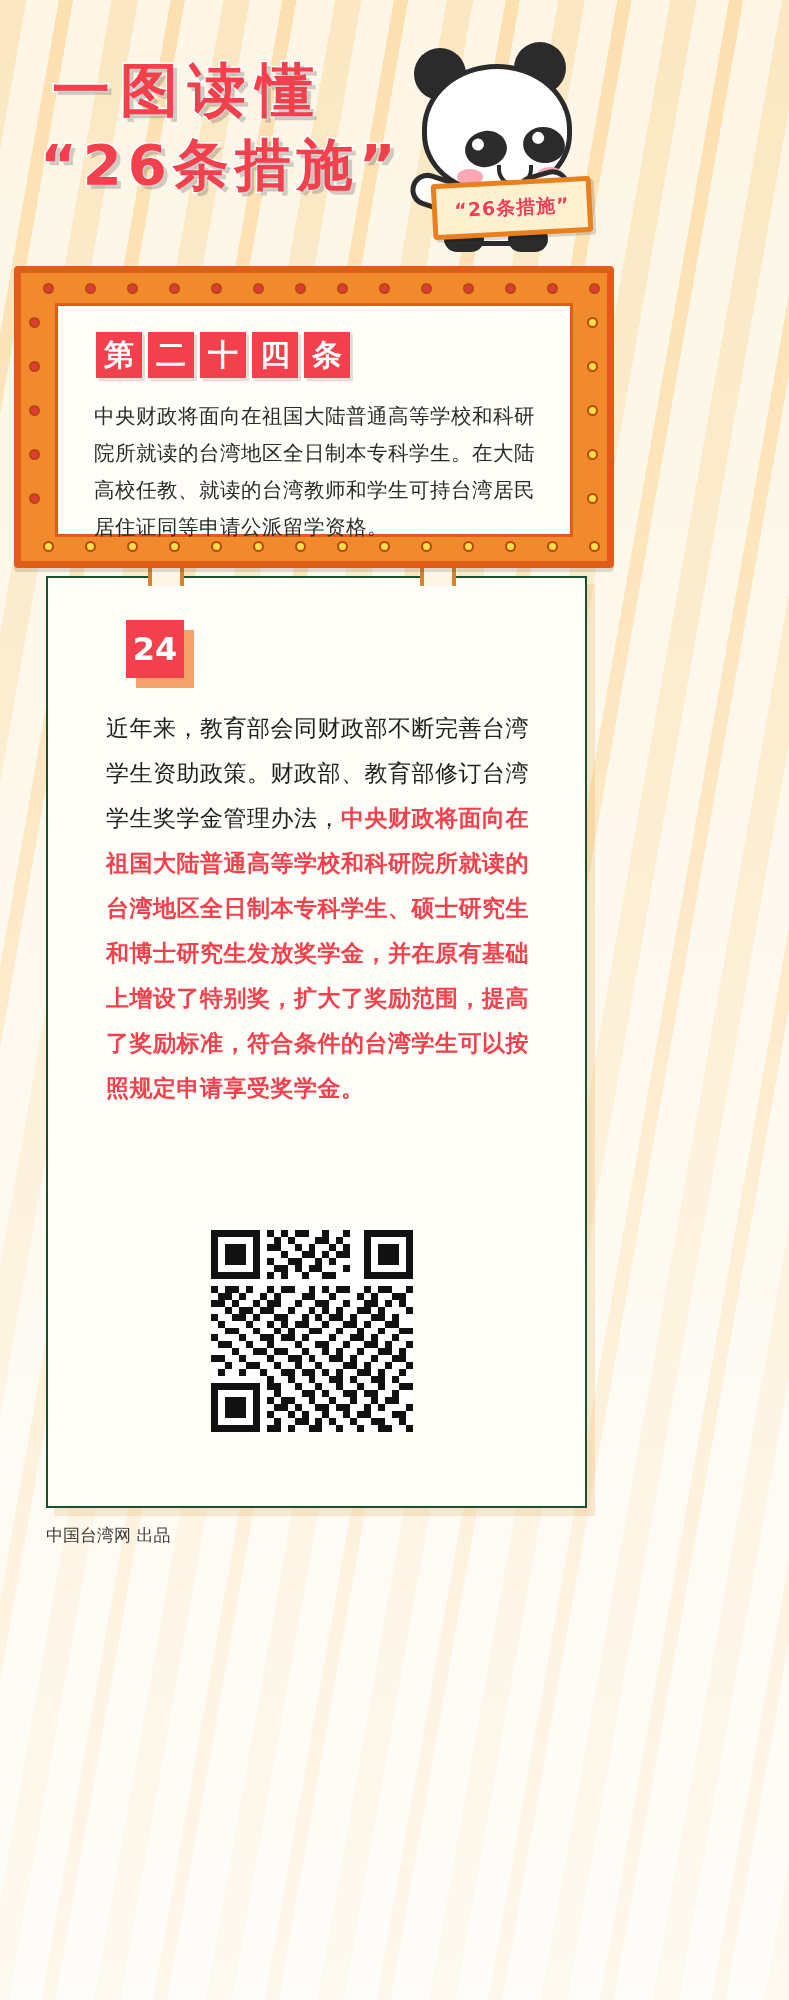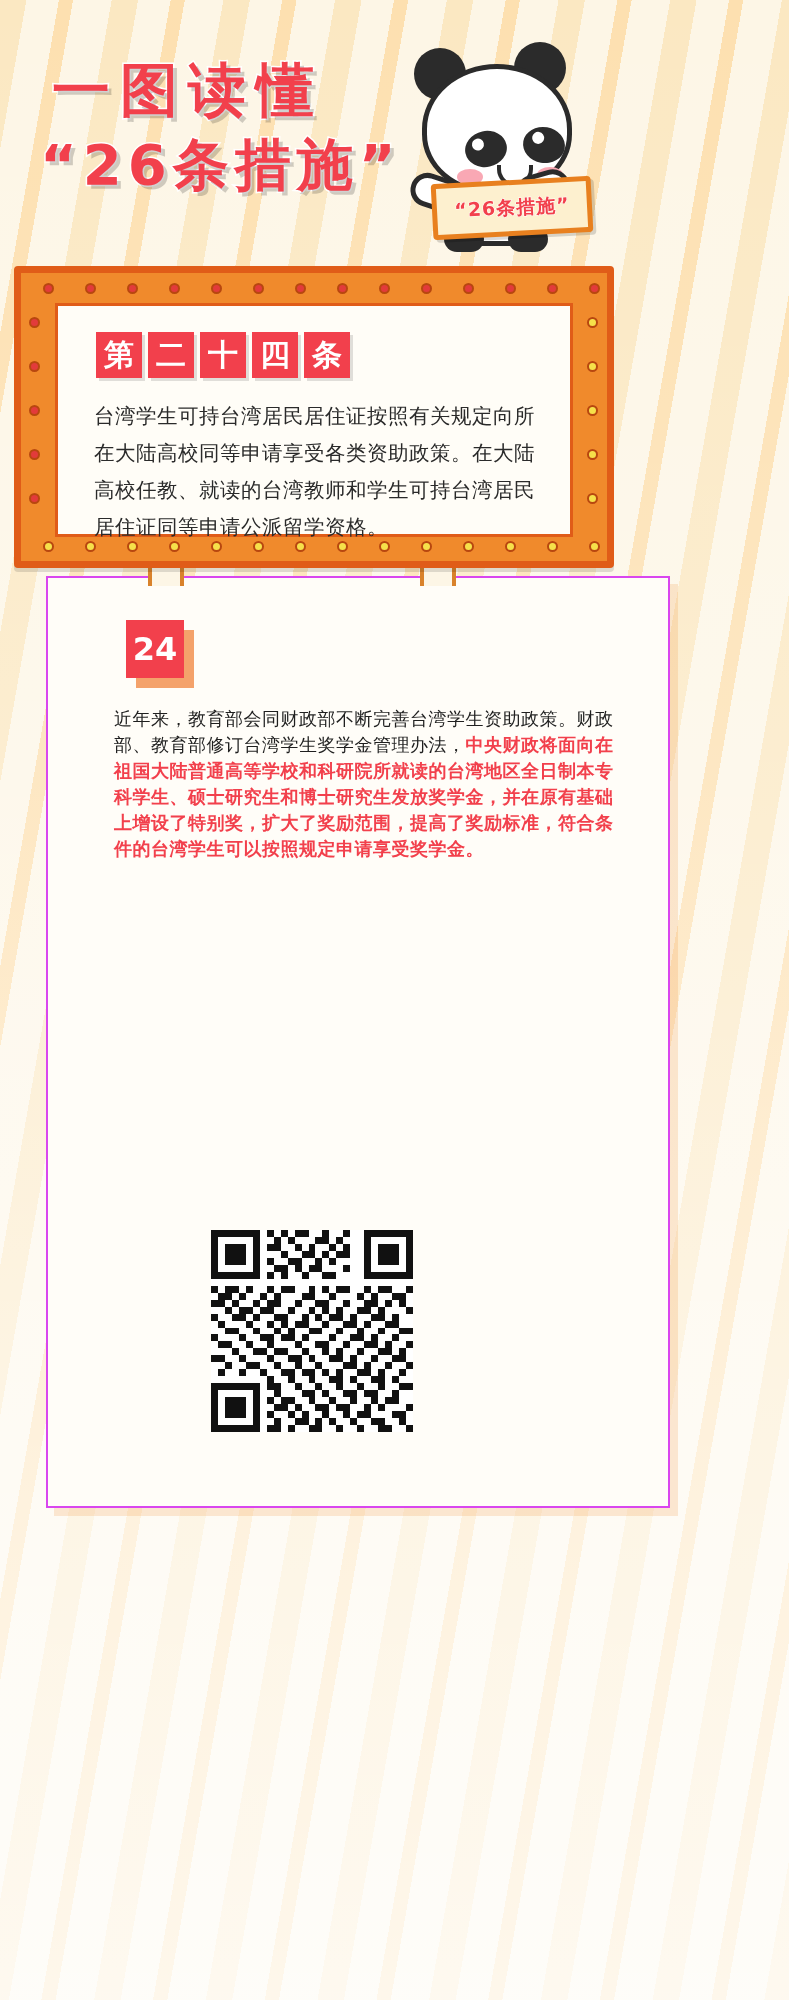--- a/index.html
+++ b/index.html
@@ -142,39 +142,39 @@
     font-family: "DejaVu Sans", sans-serif;
   }
 
   
   .hook { position: absolute; width: 36px; height: 26px; border: 4px solid #d9822b; border-bottom: none; border-radius: 8px 8px 0 0; background: #fdf6e6; z-index: 3;}
   .hook.h1 { left: 148px; top: 560px; }
   .hook.h2 { left: 420px; top: 560px; }
 
   
   .card {
-    position: absolute; left: 46px; top: 576px; width: 624px; height: 932px;
+    position: absolute; left: 46px; top: 576px; width: 541px; height: 932px;
     background: #fffdf8;
-    border: 2px solid #d946ef;
+    border: 2px solid #14532d;
     z-index: 2;
     box-shadow: 8px 8px 0 rgba(240,138,44,0.18);
   }
   .num-badge-shadow {
     position: absolute; left: 88px; top: 52px; width: 58px; height: 58px;
     background: #f4a26b;
   }
   .num-badge {
     position: absolute; left: 78px; top: 42px; width: 58px; height: 58px;
     background: #f2404c; color: #fff;
     display: flex; align-items: center; justify-content: center;
     font-size: 32px; font-weight: bold; font-family: "DejaVu Sans", sans-serif;
   }
   .card-text {
-    position: absolute; left: 66px; right: 44px; top: 128px;
-    font-size: 18px; line-height: 26px; color: #1f1f1f; letter-spacing: 0.5px;
+    position: absolute; left: 58px; right: 44px; top: 128px;
+    font-size: 23px; line-height: 45px; color: #1f1f1f; letter-spacing: 0.5px;
     font-family: "DejaVu Sans", sans-serif;
   }
   .card-text .hl {
     color: #f2404c; font-weight: bold;
   }
   .qr {
     position: absolute; left: 163px; top: 652px; width: 202px; height: 202px;
     background: #fff;
   }
   .qr-caption {
@@ -229,21 +229,21 @@
 
 <div class="board">
   <div class="board-inner">
     <div class="board-title">
       <span class="ch">第</span>
       <span class="ch">二</span>
       <span class="ch">十</span>
       <span class="ch">四</span>
       <span class="ch">条</span>
     </div>
-    <div class="board-body">台湾学生可持台湾居民居住证按照有关规定向所在大陆高校同等申请享受各类资助政策。在大陆高校任教、就读的台湾教师和学生可持台湾居民居住证同等申请公派留学资格。</div>
+    <div class="board-body">中央财政将面向在祖国大陆普通高等学校和科研院所就读的台湾地区全日制本专科学生。在大陆高校任教、就读的台湾教师和学生可持台湾居民居住证同等申请公派留学资格。</div>
   </div>
 <div class="bulb" style="left: 22px; top: 10px; background: rgb(226, 59, 59);"></div>
     <div class="bulb" style="left: 22px; top: 268px; background: rgb(246, 224, 74);"></div>
     <div class="bulb" style="left: 64px; top: 10px; background: rgb(226, 59, 59);"></div>
     <div class="bulb" style="left: 64px; top: 268px; background: rgb(246, 224, 74);"></div>
     <div class="bulb" style="left: 106px; top: 10px; background: rgb(226, 59, 59);"></div>
     <div class="bulb" style="left: 106px; top: 268px; background: rgb(246, 224, 74);"></div>
     <div class="bulb" style="left: 148px; top: 10px; background: rgb(226, 59, 59);"></div>
     <div class="bulb" style="left: 148px; top: 268px; background: rgb(246, 224, 74);"></div>
     <div class="bulb" style="left: 190px; top: 10px; background: rgb(226, 59, 59);"></div>
@@ -516,13 +516,14 @@
           <rect x="21" y="28" width="1" height="1"></rect>
           <rect x="24" y="28" width="2" height="1"></rect>
           <rect x="28" y="28" width="1" height="1"></rect>
       </g>
     </svg>
   </div>
 
 </div>
 
 <div class="footer">
+  <div>中国台湾网 出品</div>
 </div>
 
 </body></html>

